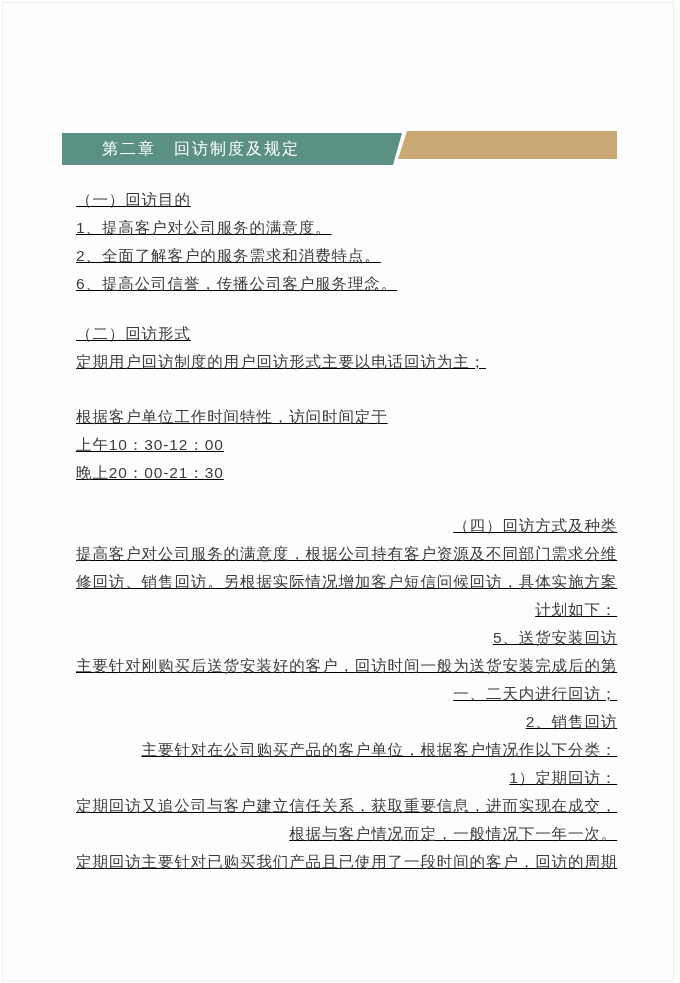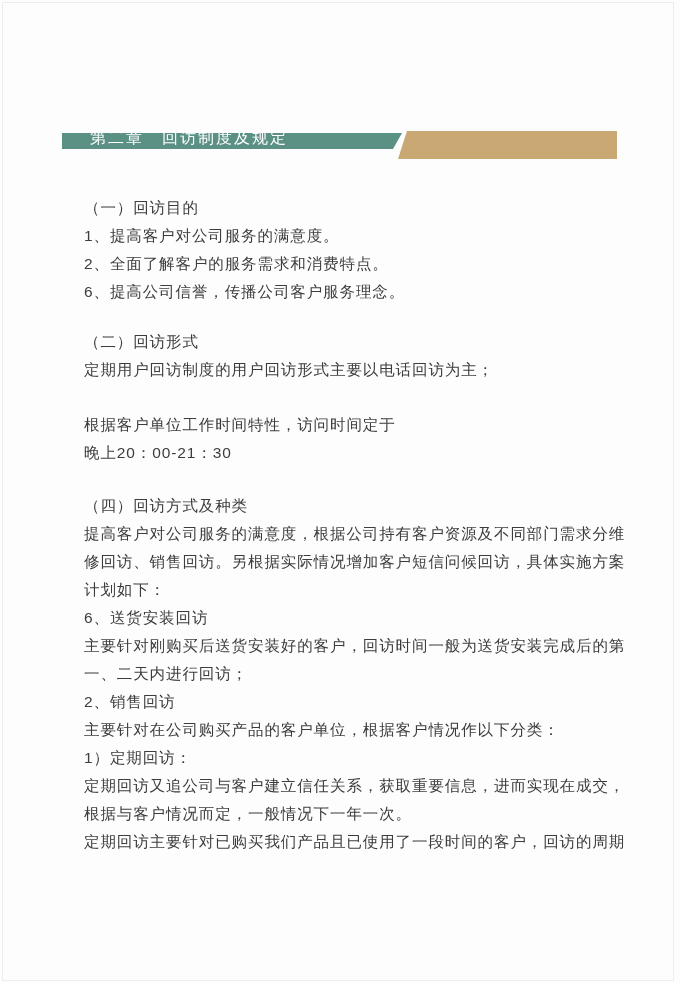--- a/index.html
+++ b/index.html
@@ -17,51 +17,51 @@
   .page-frame {
     position: absolute;
     left: 2px; top: 2px; right: 6px; bottom: 2px;
     border: 1px solid #ededed;
     pointer-events: none;
   }
   
   .banner-teal {
     position: absolute;
     left: 62px; top: 133px;
-    width: 340px; height: 16px;
+    width: 340px; height: 32px;
     background: #5a9184;
     clip-path: polygon(0 0, 100% 0, calc(100% - 9px) 100%, 0 100%);
     display: flex;
-    align-items: flex-end;
+    align-items: center;
     box-sizing: border-box;
-    padding-left: 28px;
+    padding-left: 40px;
   }
   .banner-title {
     color: #ffffff;
     font-size: 16px;
     letter-spacing: 2px;
     white-space: nowrap;
   }
   .banner-tan {
     position: absolute;
     left: 398px; top: 131px;
     width: 219px; height: 28px;
     background: #c9a873;
     clip-path: polygon(9px 0, 100% 0, 100% 100%, 0 100%);
   }
   
   .content {
     position: absolute;
     left: 72px;
     top: 182px;
   }
-  .section { margin: 12px; }
+  .section { margin: 4px; text-decoration: underline; }
   .section:nth-of-type(2) { margin-top: 22px; }
   .section:nth-of-type(3) { margin-top: 27px; }
-  .section:nth-of-type(4) { margin-top: 25px; }
+  .section:nth-of-type(4) { margin-top: 25px; text-align: right; }
   .line {
     margin: 0;
     height: 28px;
     line-height: 28px;
     font-size: 15.5px;
     letter-spacing: 0.9px;
     color: #3c3c3c;
     white-space: nowrap;
   }
 </style>
@@ -84,29 +84,30 @@
     <p class="line">6、提高公司信誉，传播公司客户服务理念。</p>
   </section>
 
   <section class="section">
     <p class="line">（二）回访形式</p>
     <p class="line">定期用户回访制度的用户回访形式主要以电话回访为主；</p>
   </section>
 
   <section class="section">
     <p class="line">根据客户单位工作时间特性，访问时间定于</p>
+    <p class="line">上午10：30-12：00</p>
     <p class="line">晚上20：00-21：30</p>
   </section>
 
   <section class="section">
     <p class="line">（四）回访方式及种类</p>
     <p class="line">提高客户对公司服务的满意度，根据公司持有客户资源及不同部门需求分维</p>
     <p class="line">修回访、销售回访。另根据实际情况增加客户短信问候回访，具体实施方案</p>
     <p class="line">计划如下：</p>
-    <p class="line">6、送货安装回访</p>
+    <p class="line">5、送货安装回访</p>
     <p class="line">主要针对刚购买后送货安装好的客户，回访时间一般为送货安装完成后的第</p>
     <p class="line">一、二天内进行回访；</p>
     <p class="line">2、销售回访</p>
     <p class="line">主要针对在公司购买产品的客户单位，根据客户情况作以下分类：</p>
     <p class="line">1）定期回访：</p>
     <p class="line">定期回访又追公司与客户建立信任关系，获取重要信息，进而实现在成交，</p>
     <p class="line">根据与客户情况而定，一般情况下一年一次。</p>
     <p class="line">定期回访主要针对已购买我们产品且已使用了一段时间的客户，回访的周期</p>
   </section>
 

